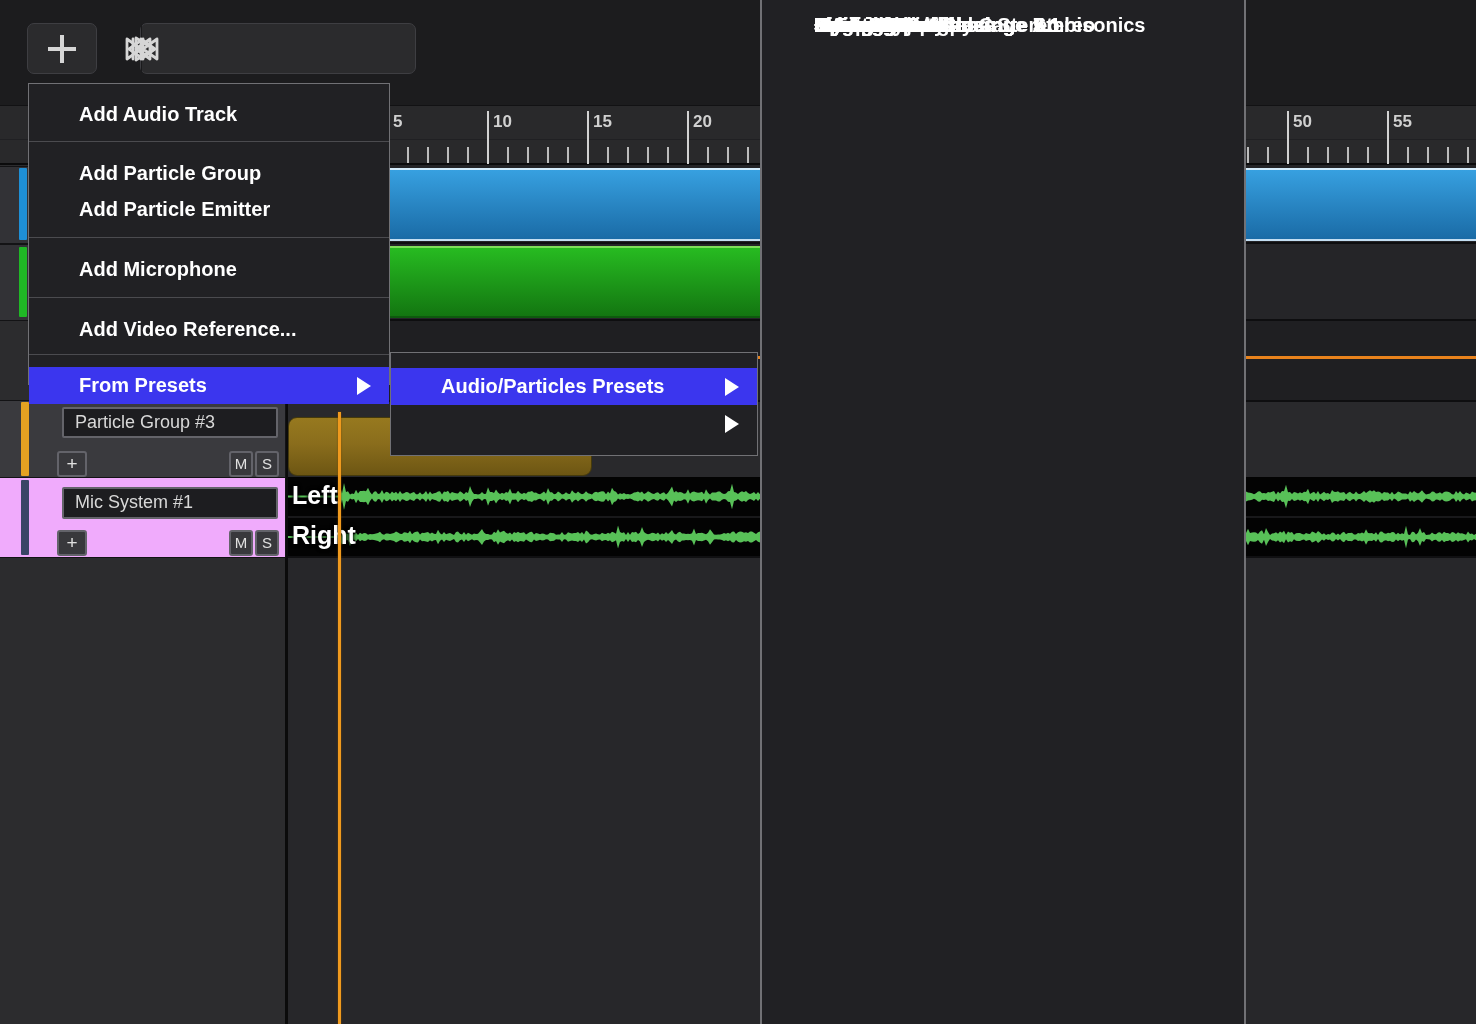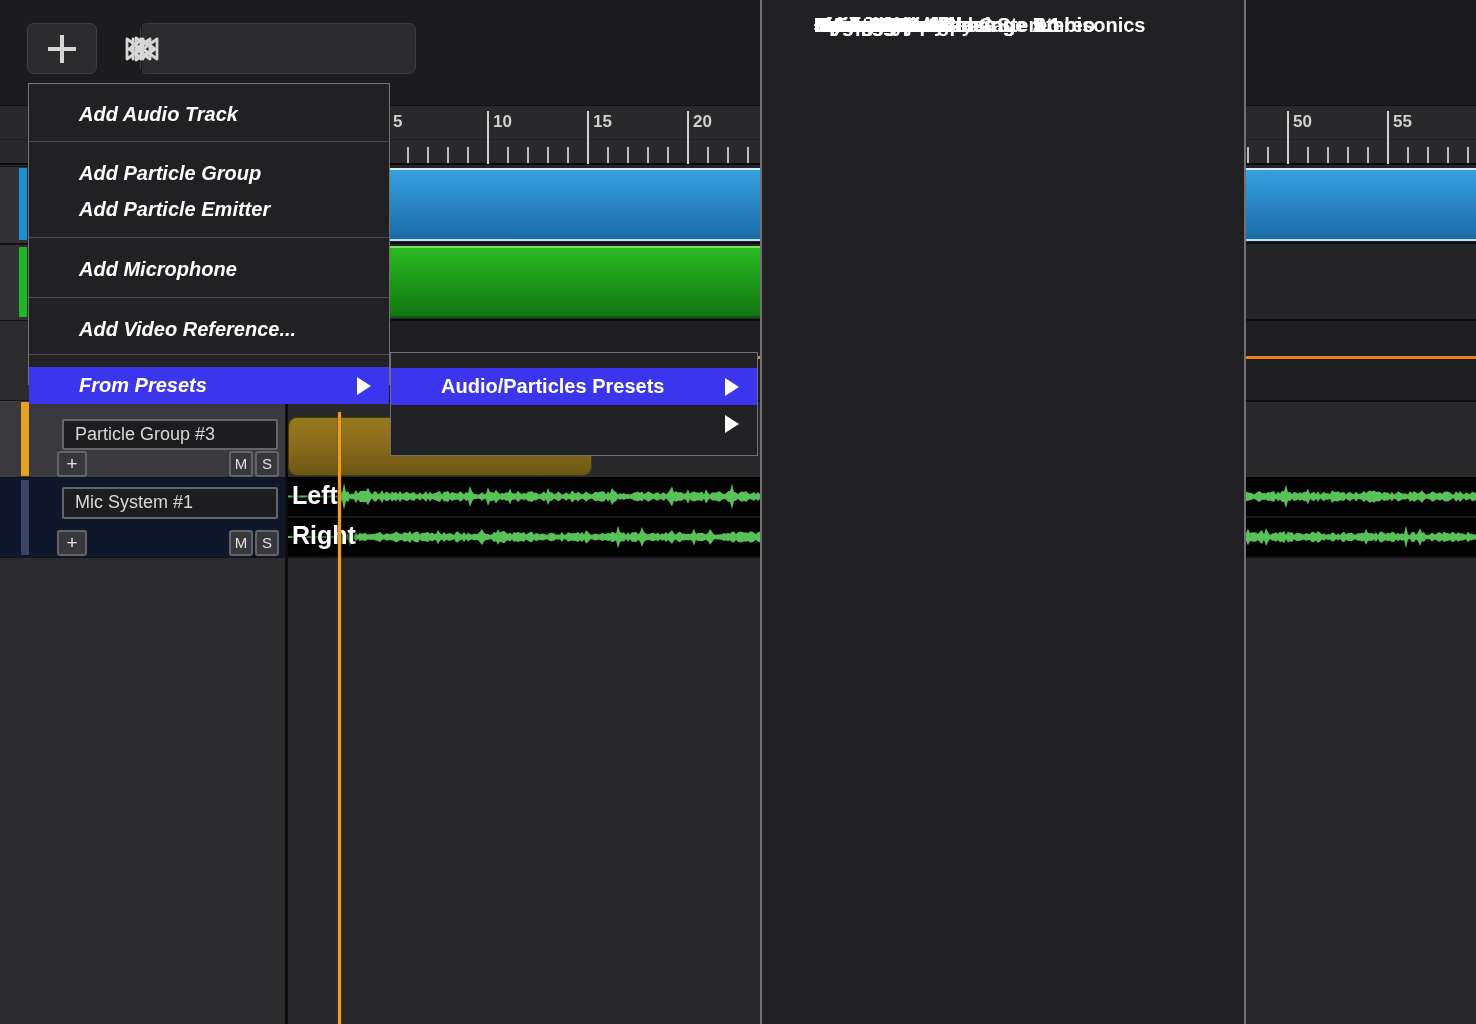--- a/index.html
+++ b/index.html
@@ -52,32 +52,32 @@
   #playhead{left:338px;top:412px;width:3px;height:612px;background:#f09a1e;box-shadow:0 0 2px #7a4a00;}
 
   
   #header-col{left:0;top:165px;width:288px;height:859px;background:#2c2c2e;
       border-right:3px solid #0b0b0b;}
   .trk{left:0;width:285px;box-shadow:0 0 0 1px #131315;}
   .trk-strip{width:8px;border-radius:1px;}
   #trk1{top:2px;height:76px;background:#323236;}
   #trk2{top:80px;height:75px;background:#323236;}
   #trk3{top:236px;height:76px;background:#3a3a3e;}
-  #trk4{top:313px;height:79px;background:#0f172a;}
+  #trk4{top:313px;height:79px;background:#f0abfc;}
   .name-box{left:62px;width:216px;background:#1d1d20;border:2px solid #64646a;border-radius:2px;
       color:#d8d8d8;font-size:18px;line-height:27px;padding-left:11px;white-space:nowrap;overflow:hidden;}
   .sq-btn{height:26px;background:#38383c;border:2px solid #63636a;border-radius:3px;
       color:#e0e0e0;text-align:center;cursor:default;}
   .btn-add{left:57px;width:30px;font-size:19px;line-height:21px;}
   .btn-m{left:229px;width:24px;font-size:15px;line-height:21px;}
   .btn-s{left:255px;width:24px;font-size:15px;line-height:21px;}
 
   
   .menu-panel{background:#212124;border:1px solid #717175;}
-  #main-menu{left:28px;top:83px;width:362px;height:302px;z-index:30;font-style:italic;}
+  #main-menu{left:28px;top:83px;width:362px;height:302px;z-index:30;}
   #submenu{left:390px;top:352px;width:368px;height:104px;z-index:31;}
   .menu-item{left:0;right:0;height:28px;line-height:28px;padding-left:50px;color:#ffffff;
       font-size:20px;font-weight:bold;white-space:nowrap;}
   .menu-item.hl{background:#3b36ee;}
   .menu-sep{left:0;right:0;height:1px;background:#4b4b4f;}
   .arrow{right:18px;top:50%;transform:translateY(-50%);width:0;height:0;
       border-top:9px solid transparent;border-bottom:9px solid transparent;border-left:14px solid #ffffff;}
   .mi-label{position:static;}
 
   
@@ -192,21 +192,21 @@
 
   <div id="header-col">
     <div class="trk" id="trk1">
       <div class="trk-strip" style="left:19px;top:1px;height:72px;background:#1e8fd6"></div>
     </div>
     <div class="trk" id="trk2">
       <div class="trk-strip" style="left:19px;top:2px;height:70px;background:#1fb825"></div>
     </div>
     <div class="trk" id="trk3">
       <div class="trk-strip" style="left:21px;top:1px;height:74px;background:#e5a122"></div>
-      <div class="name-box" style="top:18px;height:31px">Particle Group #3</div>
+      <div class="name-box" style="top:6px;height:31px">Particle Group #3</div>
       <div class="sq-btn btn-add" style="top:50px">+</div>
       <div class="sq-btn btn-m" style="top:50px">M</div>
       <div class="sq-btn btn-s" style="top:50px">S</div>
     </div>
     <div class="trk" id="trk4">
       <div class="trk-strip" style="left:21px;top:2px;height:75px;background:#3a4566"></div>
       <div class="name-box" style="top:9px;height:32px">Mic System #1</div>
       <div class="sq-btn btn-add" style="top:52px">+</div>
       <div class="sq-btn btn-m" style="top:52px">M</div>
       <div class="sq-btn btn-s" style="top:52px">S</div>

